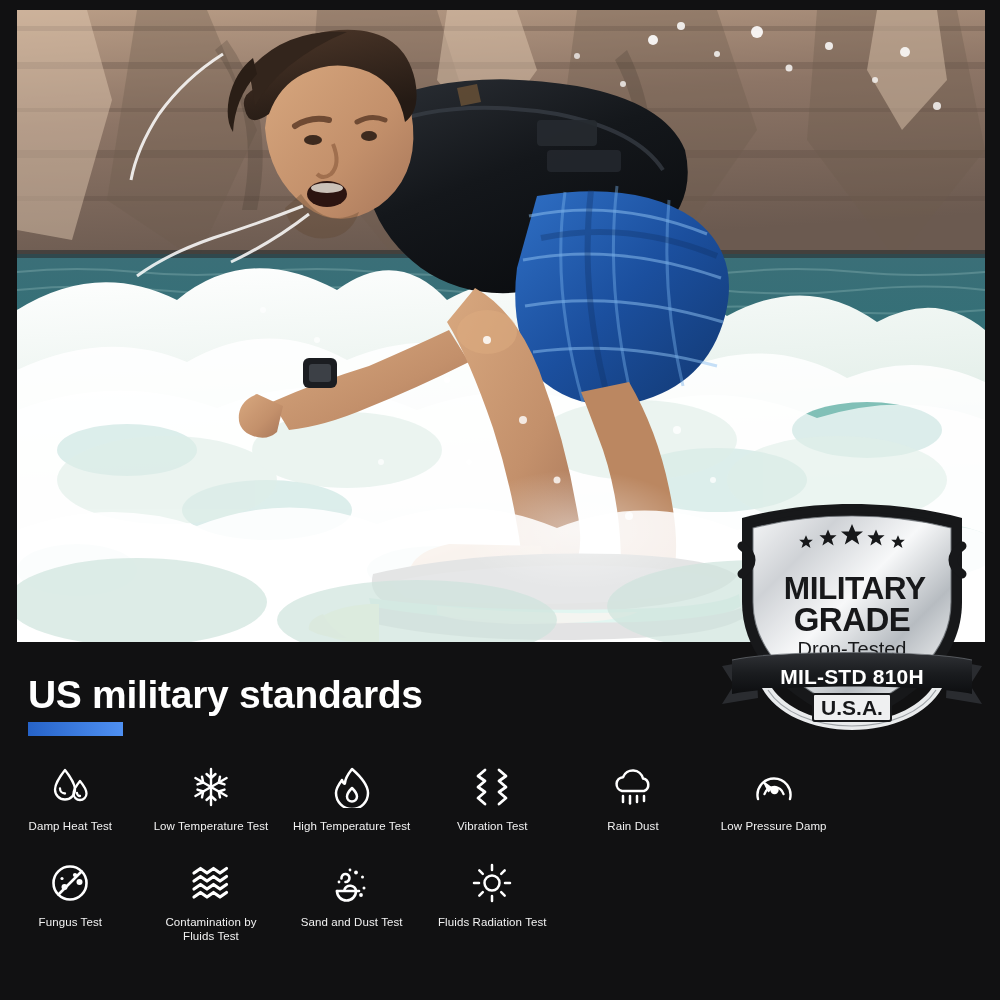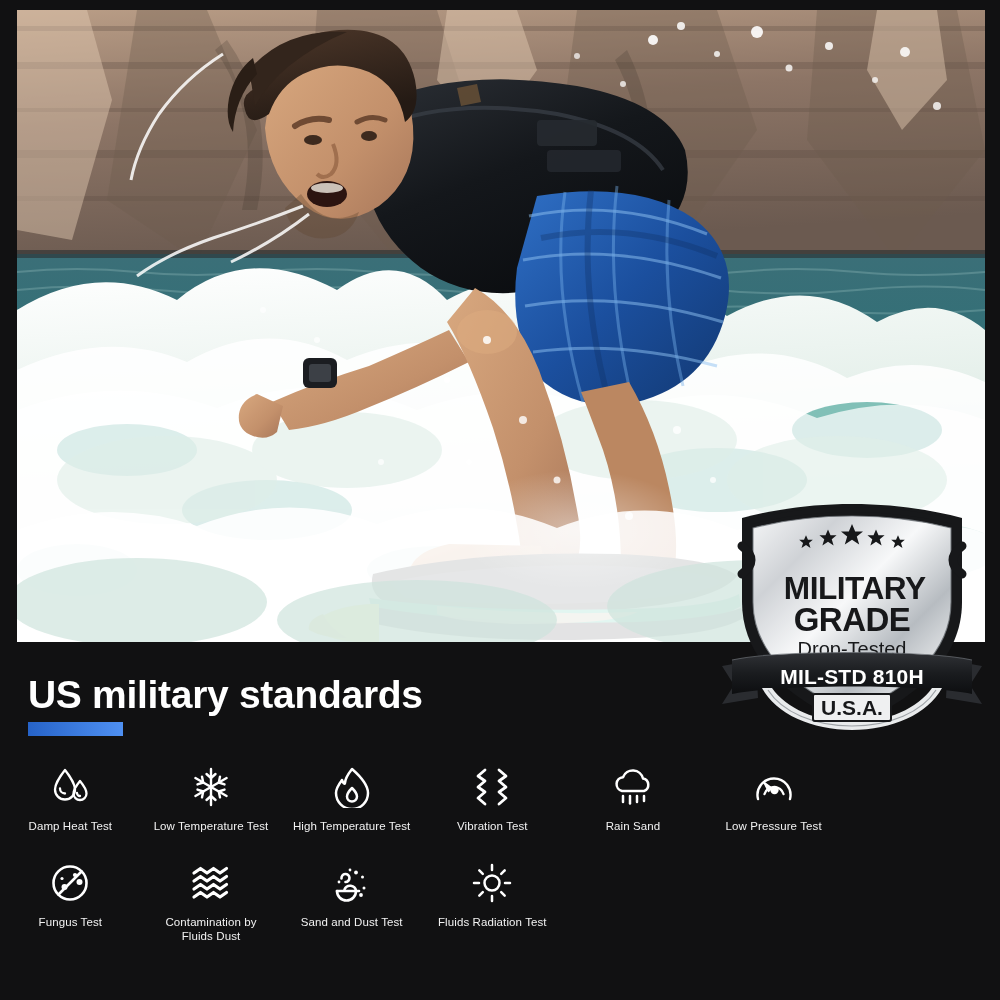--- a/index.html
+++ b/index.html
@@ -485,34 +485,34 @@
   <div class="cell">
     <span class="ico">
       <svg width="42" height="42" viewBox="0 0 42 42" fill="none" stroke="#fff" stroke-width="2.5" stroke-linecap="round" stroke-linejoin="round">
         <path d="M10 25 A7 7 0 0 1 11 11.2 A10.5 10.5 0 0 1 31 12.5 A6.5 6.5 0 0 1 32 25 Z"></path>
         <path d="M11 30 L11 36"></path>
         <path d="M18 30 L18 37.5"></path>
         <path d="M25 30 L25 36"></path>
         <path d="M32 30 L32 35"></path>
       </svg>
     </span>
-    <span class="lbl">Rain Sand</span>
+    <span class="lbl">Rain Dust</span>
   </div>
 
 
   <div class="cell">
     <span class="ico">
       <svg width="42" height="42" viewBox="0 0 42 42" fill="none" stroke="#fff" stroke-width="2.4" stroke-linecap="round" stroke-linejoin="round">
         <path d="M5 33 A16.5 16.5 0 1 1 37 33"></path>
         <path d="M11.5 28 A10 10 0 0 1 30.5 28"></path>
         <circle cx="21.5" cy="24" r="4.2" fill="#fff" stroke="none"></circle>
         <path d="M18.5 22 L11 16.5 L15.5 25.5 Z" fill="#fff" stroke="#fff" stroke-width="1.6"></path>
       </svg>
     </span>
-    <span class="lbl">Low Pressure Test</span>
+    <span class="lbl">Low Pressure Damp</span>
   </div>
 
   <div class="cell">
     <span class="ico">
       <svg width="42" height="42" viewBox="0 0 42 42" fill="none" stroke="#fff" stroke-width="2.6" stroke-linecap="round">
         <circle cx="21" cy="21" r="16.5"></circle>
         <path d="M9.5 32.5 L32.5 9.5"></path>
         <circle cx="26" cy="13" r="2.1" fill="#fff" stroke="none"></circle>
         <circle cx="30.5" cy="20" r="3" fill="#fff" stroke="none"></circle>
         <circle cx="15.5" cy="25" r="3" fill="#fff" stroke="none"></circle>
@@ -525,21 +525,21 @@
   <div class="cell">
     <span class="ico">
       <svg width="42" height="42" viewBox="0 0 42 42" fill="none" stroke="#fff" stroke-width="3.2" stroke-linecap="round" stroke-linejoin="round">
         <path d="M4 11 L10.5 6.5 L17 11 L23.5 6.5 L30 11 L36.5 6.5"></path>
         <path d="M4 19 L10.5 14.5 L17 19 L23.5 14.5 L30 19 L36.5 14.5"></path>
         <path d="M4 27 L10.5 22.5 L17 27 L23.5 22.5 L30 27 L36.5 22.5"></path>
         <path d="M4 35 L10.5 30.5 L17 35 L23.5 30.5 L30 35 L36.5 30.5"></path>
       </svg>
     </span>
     <span class="lbl" style="white-space:pre-line">Contamination by
-Fluids Dust</span>
+Fluids Test</span>
   </div>
 
   <div class="cell">
     <span class="ico">
       <svg width="42" height="42" viewBox="0 0 42 42" fill="none" stroke="#fff" stroke-width="2.6" stroke-linecap="round">
         <path d="M6 29 A9.5 9.5 0 0 0 25 29 A6 6 0 0 0 13.5 27.5"></path>
         <path d="M6 29 L28 29"></path>
         <path d="M14.5 20 A4 4 0 1 0 10.5 16.5"></path>
         <circle cx="25" cy="10.5" r="1.9" fill="#fff" stroke="none"></circle>
         <circle cx="31.5" cy="15" r="1.5" fill="#fff" stroke="none"></circle>

